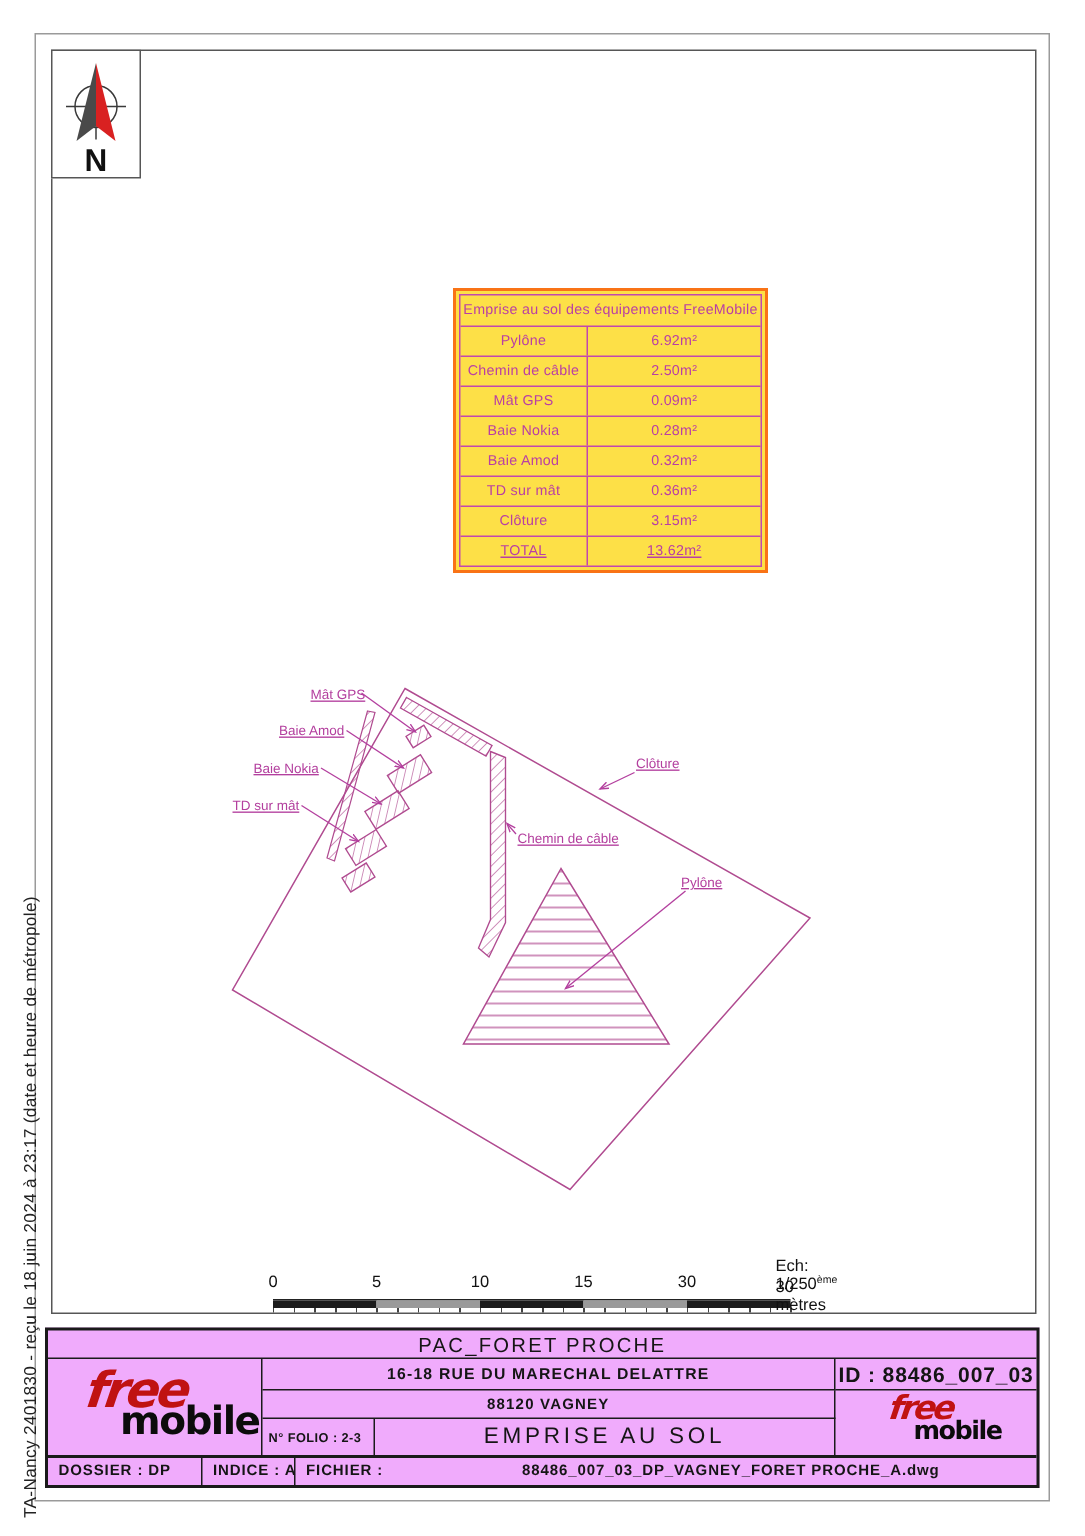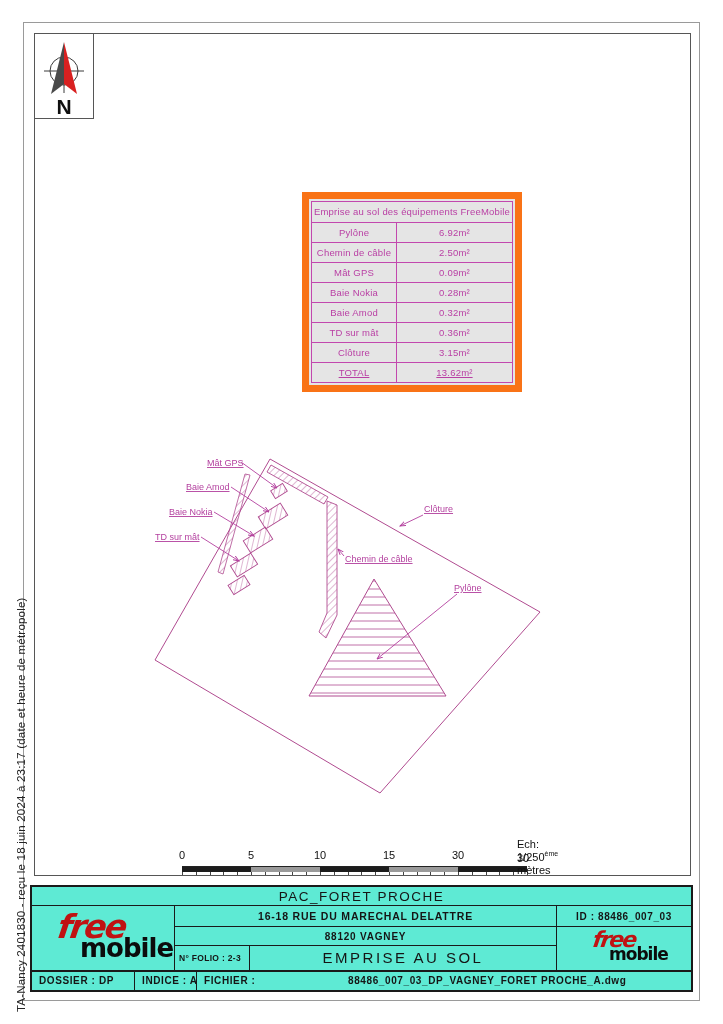--- a/index.html
+++ b/index.html
@@ -14,21 +14,21 @@
   .compass-box{position:absolute;left:34px;top:33px;width:58px;height:84px;
                border:1.5px solid #565656;background:#fff;}
 
   
   .vertical-note{position:absolute;left:15px;top:1012px;width:492px;
                  transform:rotate(-90deg);transform-origin:0 0;
                  font-size:11.5px;letter-spacing:0.2px;color:#222;white-space:nowrap;}
 
   
   .area-table{position:absolute;left:302px;top:192px;width:202px;
-              border:7px solid #f97316;padding:2px;background:#e5e5e5;}
+              border:2px solid #f97316;padding:2px;background:#fde047;}
   .area-table-inner{border:1px solid #c248ae;color:#b93fa4;font-size:9.5px;letter-spacing:0.2px;}
   .at-head{height:20px;line-height:20px;text-align:center;border-bottom:1px solid #c248ae;}
   .at-row{display:flex;height:19px;line-height:19px;border-bottom:1px solid #c248ae;}
   .at-row:last-child{border-bottom:none;}
   .at-label{width:42%;text-align:center;border-right:1px solid #c248ae;}
   .at-value{flex:1;text-align:center;}
   .at-total .at-label span,.at-total .at-value span{text-decoration:underline;}
 
   
   .plan-svg{position:absolute;left:140px;top:425px;}
@@ -38,29 +38,29 @@
           display:flex;}
   .sb-seg{height:5px;}
   .sb-ticks{position:absolute;left:182px;top:872px;width:346px;height:3px;
             background:repeating-linear-gradient(90deg,#444 0,#444 1px,transparent 1px,transparent 13.8px);}
   .sb-ech{position:absolute;left:517px;top:838px;font-size:11px;color:#111;}
   .sb-ech sup{font-size:7px;}
   .sb-m{position:absolute;left:517px;top:852px;font-size:11px;color:#111;}
 
   
   .titleblock{position:absolute;left:30px;top:885px;width:663px;height:107px;
-              border:2px solid #1a1a1a;background:#5eead4;box-sizing:border-box;}
+              border:2px solid #1a1a1a;background:#f0abfc;box-sizing:border-box;}
   .tb-cell{position:absolute;box-sizing:border-box;overflow:hidden;}
   .tb-row1{left:0;top:0;width:659px;height:19px;border-bottom:1px solid #1a1a1a;
            text-align:center;font-size:13.5px;letter-spacing:1.5px;line-height:19px;font-weight:500;}
   .tb-logo-left{left:0;top:19px;width:143px;height:64px;border-right:1px solid #1a1a1a;}
   .tb-addr{left:143px;top:19px;width:382px;height:21px;border-right:1px solid #1a1a1a;
            border-bottom:1px solid #1a1a1a;text-align:center;line-height:21px;font-size:10.5px;letter-spacing:0.8px;font-weight:600;}
   .tb-id{left:525px;top:19px;width:134px;height:21px;border-bottom:1px solid #1a1a1a;
-         text-align:center;line-height:21px;font-size:10px;letter-spacing:0.6px;font-weight:600;}
+         text-align:center;line-height:21px;font-size:14px;letter-spacing:0.6px;font-weight:600;}
   .tb-city{left:143px;top:40px;width:382px;height:19px;border-right:1px solid #1a1a1a;
            border-bottom:1px solid #1a1a1a;text-align:center;line-height:19px;font-size:10px;letter-spacing:0.8px;font-weight:600;}
   .tb-logo-right{left:525px;top:40px;width:134px;height:43px;}
   .tb-folio{left:143px;top:59px;width:75px;height:24px;border-right:1px solid #1a1a1a;
             line-height:24px;font-size:8.5px;letter-spacing:0.3px;padding-left:4px;font-weight:600;}
   .tb-emprise{left:218px;top:59px;width:307px;height:24px;border-right:1px solid #1a1a1a;
               text-align:center;line-height:24px;font-size:15px;letter-spacing:2.5px;font-weight:500;}
   .tb-bottom{left:0;top:83px;width:659px;height:20px;border-top:2px solid #1a1a1a;display:flex;}
   .tb-bcell{box-sizing:border-box;border-right:1px solid #1a1a1a;font-size:10px;letter-spacing:0.6px;
             line-height:18px;padding-left:7px;font-weight:600;white-space:nowrap;}

